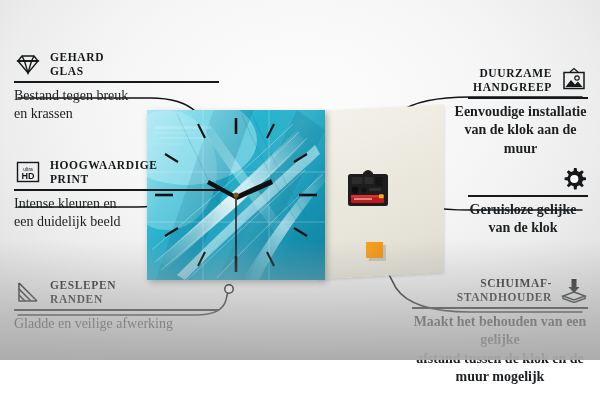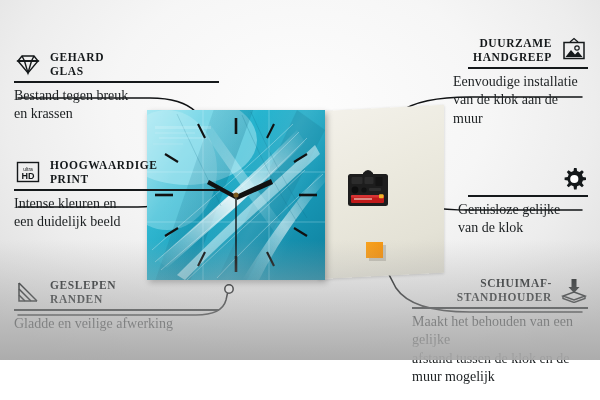--- a/index.html
+++ b/index.html
@@ -24,28 +24,28 @@
   .feat{position:absolute;width:205px;}
   .feat .head{display:flex;align-items:center;gap:8px;}
   .feat.right .head{flex-direction:row-reverse;}
   .feat .title{
     font-size:11.5px;font-weight:bold;letter-spacing:.6px;color:#14181a;
     line-height:1.22;text-transform:uppercase;
   }
   .feat.right .title{text-align:right;}
   .feat .rule{height:1.6px;background:#15191b;margin:3px 0 4px 0;width:100%;}
   .feat .desc{font-size:14px;line-height:1.32;color:#1b1f21;}
-  .feat.right .desc{text-align:left;}
+  .feat.right .desc{text-align:center;font-weight:bold;}
   .ico{width:28px;height:26px;flex:0 0 28px;display:block;}
   .ico svg{display:block;width:28px;height:26px;}
 
   #f-glas{left:14px;top:50px;}
   #f-print{left:14px;top:158px;}
   #f-randen{left:14px;top:278px;}
-  #f-greep{left:468px;top:36px;width:120px;}
+  #f-greep{left:468px;top:66px;width:120px;}
   #f-mech{left:468px;top:166px;width:120px;}
   #f-schuim{left:412px;top:276px;width:176px;}
 
   
   #f-greep .desc,#f-mech .desc{width:130px;margin-left:-10px;}
   #f-greep .desc{width:135px;margin-left:-15px;}
 
   
   #wires{position:absolute;left:0;top:0;width:600px;height:400px;}
 

